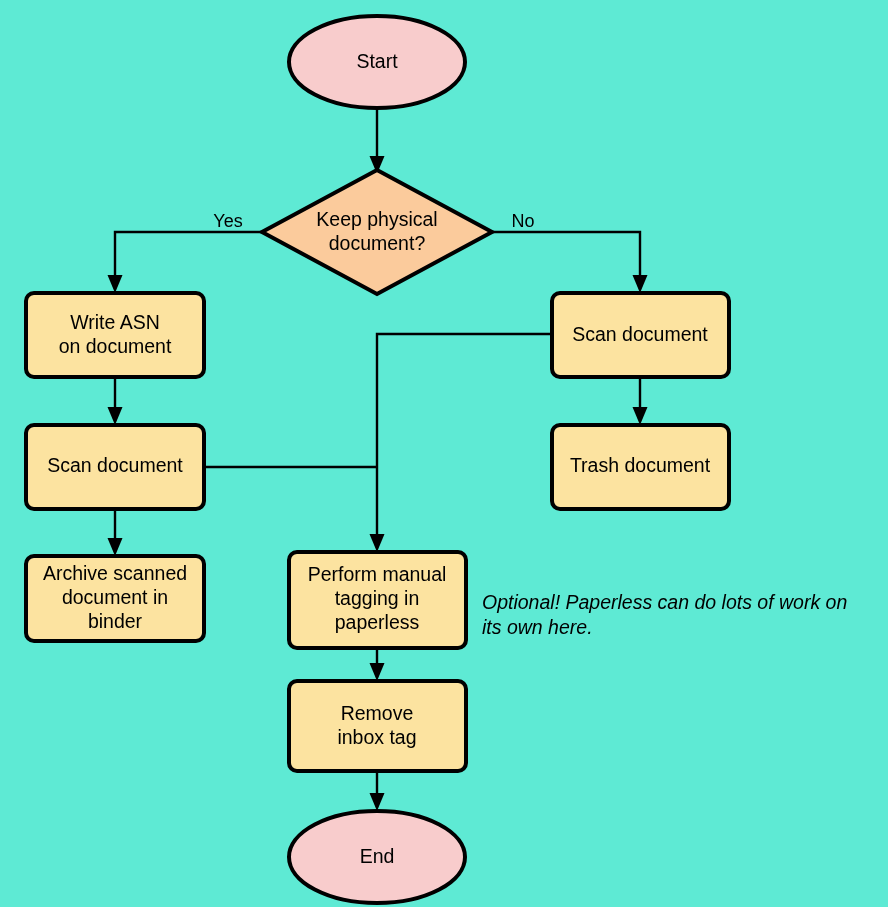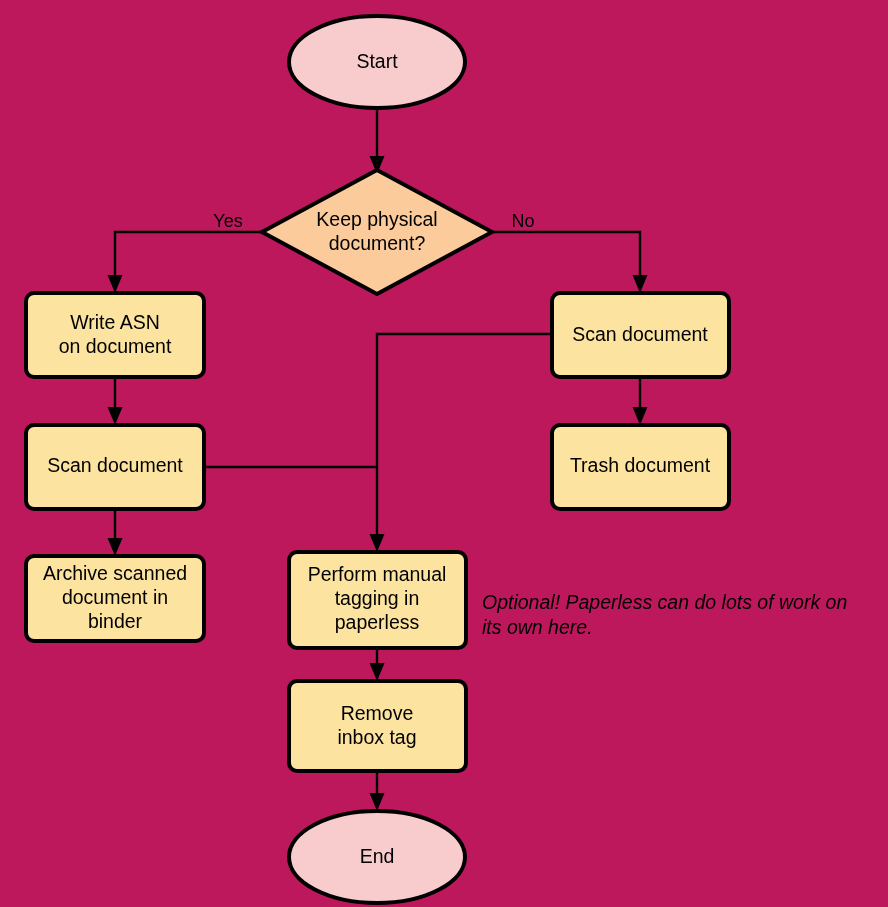--- a/index.html
+++ b/index.html
@@ -8,21 +8,21 @@
     padding: 0;
     background: #ffffff;
   }
   body {
     font-family: "Liberation Sans", sans-serif;
   }
   #canvas {
     position: relative;
     width: 888px;
     height: 907px;
-    background: #be185d;
+    background: #5eead4;
     overflow: hidden;
     text-decoration: underline;
   }
   #diagram-svg {
     position: absolute;
     top: 0;
     left: 0;
     width: 888px;
     height: 907px;
     display: block;

